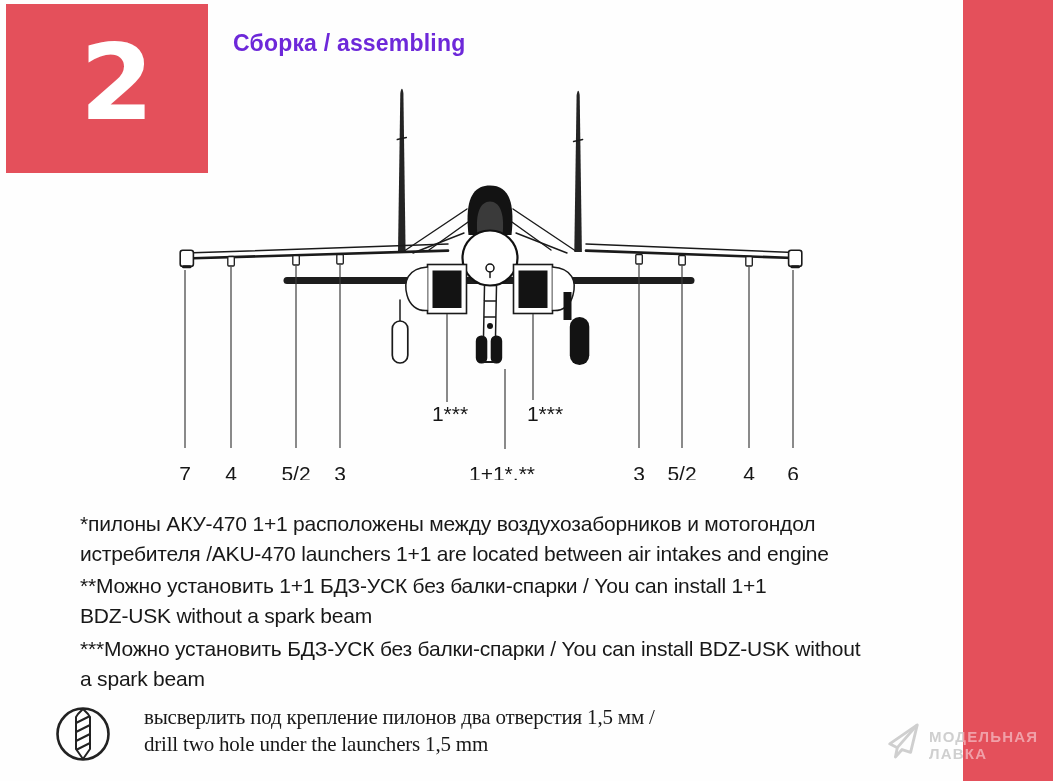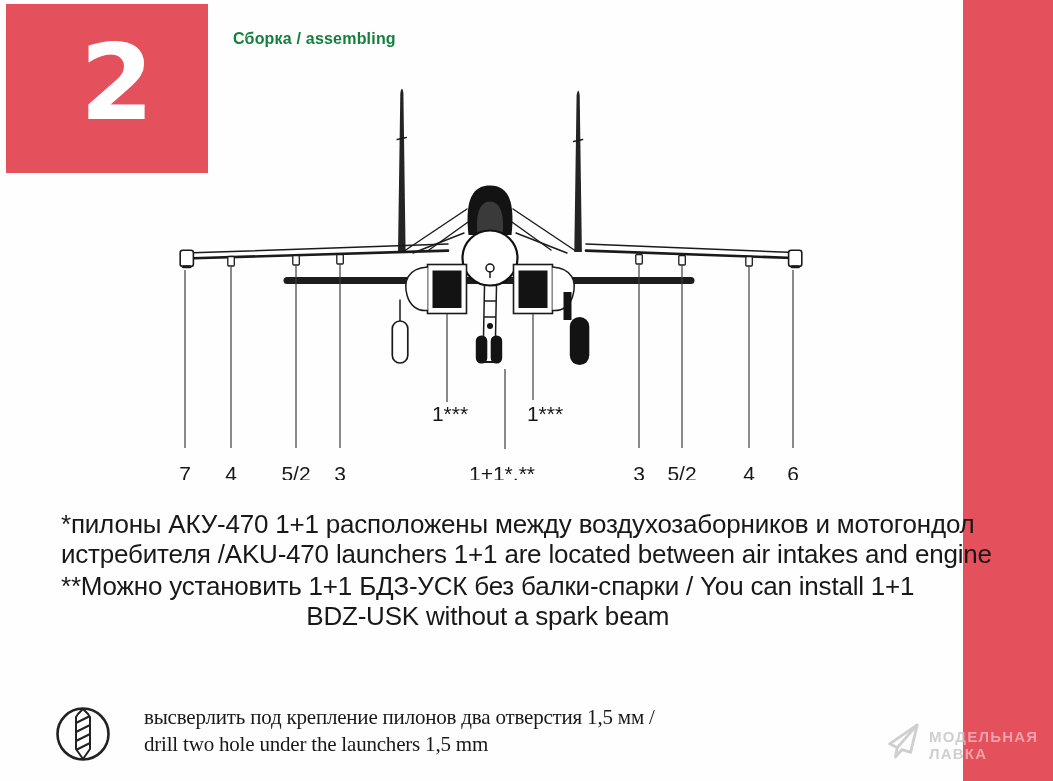--- a/index.html
+++ b/index.html
@@ -9,32 +9,32 @@
   }
   .step-badge {
     position:absolute; left:6px; top:4px; width:202px; height:169px;
     background:var(--accent,#e4505b); display:flex; align-items:center; justify-content:center;
   }
   .step-num {
     color:#fff; font-family:"DejaVu Sans", sans-serif; font-weight:700;
     font-size:106px; line-height:1; transform:translate(10px,-6px);
   }
   .title {
-    position:absolute; left:233px; top:30px; font-size:16px; font-weight:bold;
-    color:#15803d; letter-spacing:0.2px;
+    position:absolute; left:233px; top:30px; font-size:23px; font-weight:bold;
+    color:#6d28d9; letter-spacing:0.2px;
   }
   .accent-band { position:absolute; left:963px; top:0; width:90px; height:781px; background:var(--accent,#e4505b); }
   .diagram { position:absolute; left:150px; top:80px; }
   .diagram text { font:21px "Liberation Sans", sans-serif; fill:#161616; }
   .leader { stroke:#3c3c3c; stroke-width:1.2; }
   .note {
-    position:absolute; left:61px; font-size:26px; line-height:30px;
+    position:absolute; left:80px; font-size:21px; line-height:30px;
     letter-spacing:-0.2px; white-space:pre-line; color:#181818;
   }
-  #note1 { top:509px; } #note2 { top:571px;text-align:center; } #note3 { top:634px; }
+  #note1 { top:509px; } #note2 { top:571px; } #note3 { top:634px; }
   .drill-icon { position:absolute; left:55px; top:704px; }
   .drill-text {
     position:absolute; left:144px; top:704px; font-size:21px; line-height:27px;
     white-space:pre-line; color:#181818; letter-spacing:-0.2px;font-family:Liberation Serif, serif;
   }
   .watermark {
     position:absolute; left:884px; top:720px; width:172px; height:52px;
     display:flex; align-items:flex-start; gap:7px; font-weight:bold; z-index:3;
     pointer-events:none;
   }
@@ -142,20 +142,22 @@
         <text x="682" y="481" text-anchor="middle">5/2</text>
         <text x="749" y="481" text-anchor="middle">4</text>
         <text x="793" y="481" text-anchor="middle">6</text>
       </g>
   </svg>
 
   <div class="note" id="note1">*пилоны АКУ-470 1+1 расположены между воздухозаборников и мотогондол
 истребителя /AKU-470 launchers 1+1 are located between air intakes and engine</div>
   <div class="note" id="note2">**Можно установить 1+1 БДЗ-УСК без балки-спарки / You can install 1+1
 BDZ-USK without a spark beam</div>
+  <div class="note" id="note3">***Можно установить БДЗ-УСК без балки-спарки / You can install BDZ-USK without
+a spark beam</div>
 
   <svg class="drill-icon" width="56" height="60" viewBox="0 0 56 60">
     <circle cx="28" cy="30" r="25.5" fill="none" stroke="#222" stroke-width="2.6"></circle>
     <path d="M28 5 L33 10 L35 13 L35 45 L28 55 L21 45 L21 13 L23 10 Z" fill="#fff" stroke="#222" stroke-width="2" stroke-linejoin="round"></path>
     <path d="M21 19 L35 12 M21 28 L35 21 M21 37 L35 30 M21 46 L35 39" fill="none" stroke="#222" stroke-width="2"></path>
   </svg>
   <div class="drill-text">высверлить под крепление пилонов два отверстия 1,5 мм /
 drill two hole under the launchers 1,5 mm</div>
 
   <div class="watermark wm-gray">

